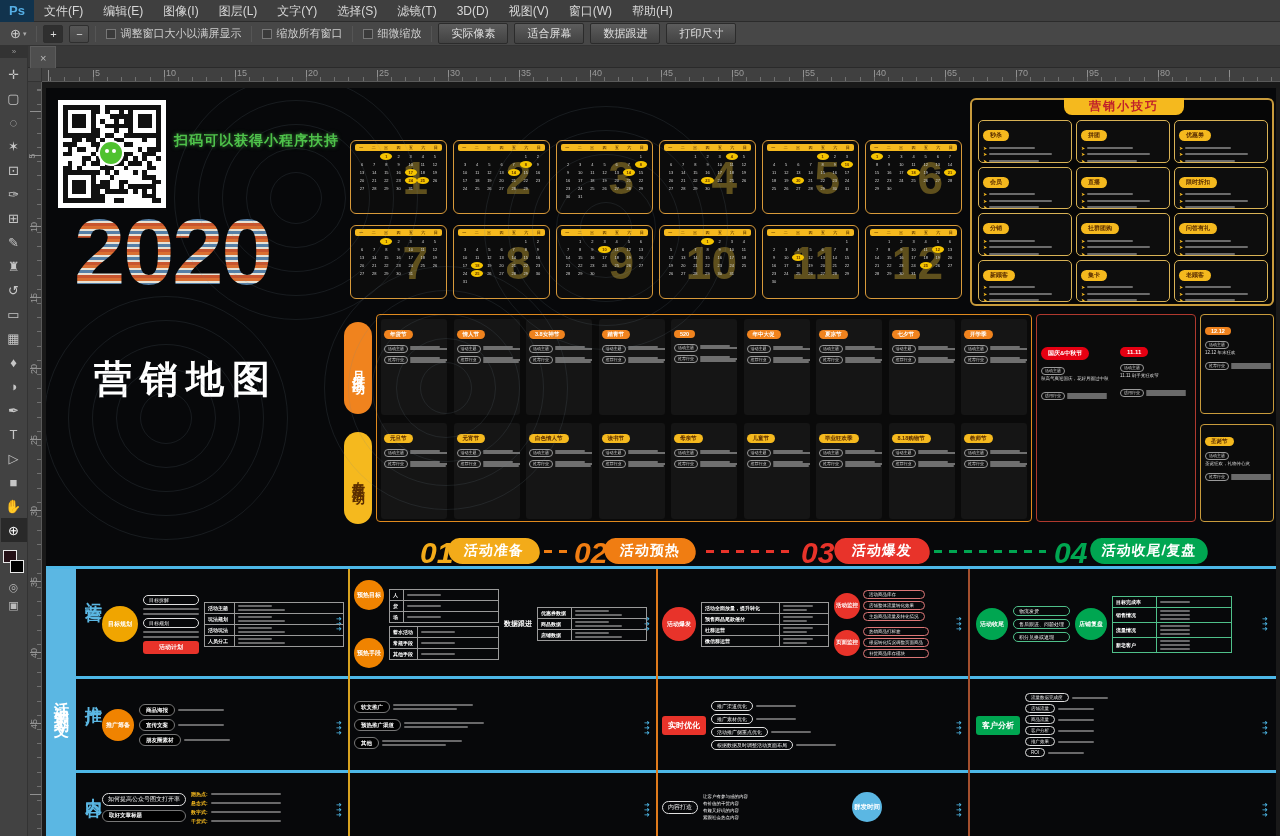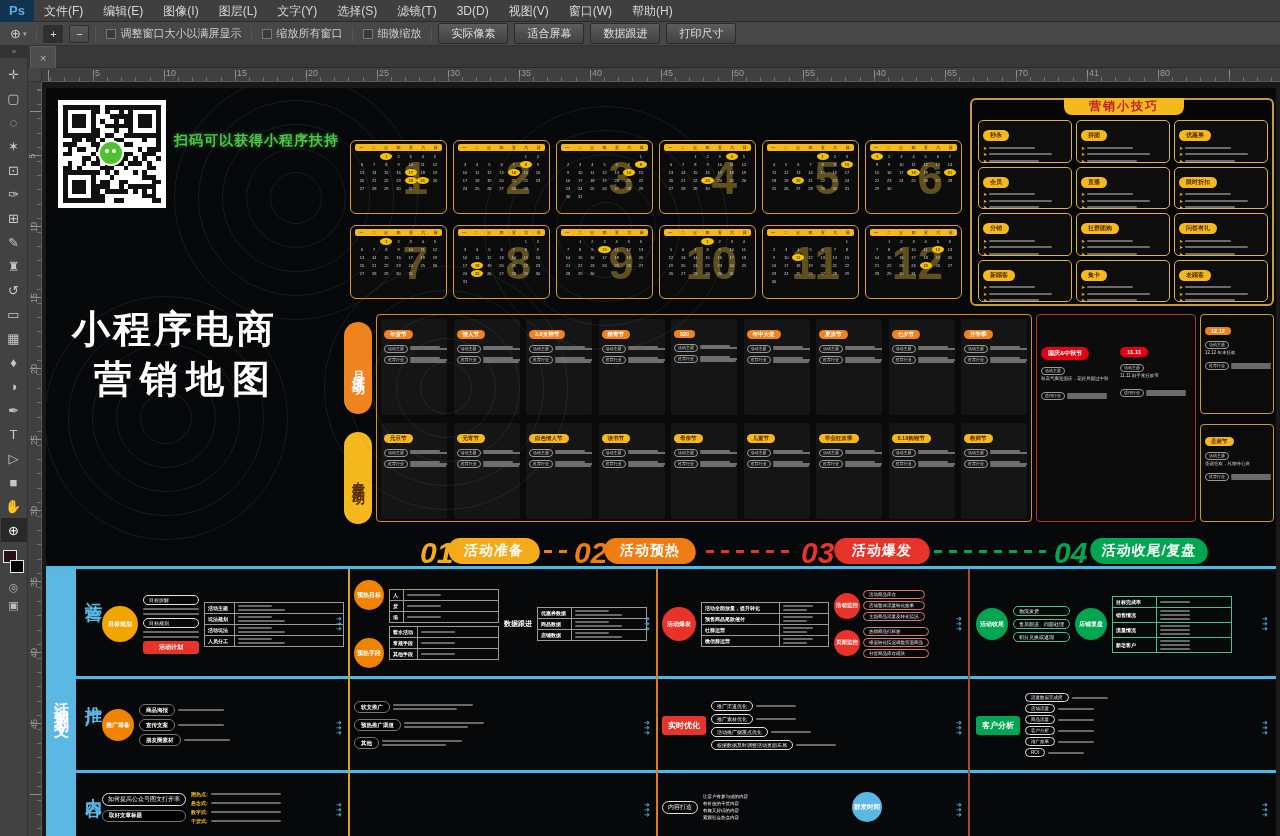--- a/index.html
+++ b/index.html
@@ -180,21 +180,21 @@
       <span class="rt-num" style="left: 351px;">25</span>
       <span class="rt-num" style="left: 422px;">30</span>
       <span class="rt-num" style="left: 493px;">35</span>
       <span class="rt-num" style="left: 564px;">40</span>
       <span class="rt-num" style="left: 635px;">45</span>
       <span class="rt-num" style="left: 706px;">50</span>
       <span class="rt-num" style="left: 777px;">55</span>
       <span class="rt-num" style="left: 848px;">40</span>
       <span class="rt-num" style="left: 919px;">65</span>
       <span class="rt-num" style="left: 990px;">70</span>
-      <span class="rt-num" style="left: 1061px;">41</span>
+      <span class="rt-num" style="left: 1061px;">95</span>
       <span class="rt-num" style="left: 1132px;">80</span>
     </div>
   <div id="ruler-left">
       <span class="rl-num" style="top: 69px;">5</span>
       <span class="rl-num" style="top: 140px;">10</span>
       <span class="rl-num" style="top: 211px;">15</span>
       <span class="rl-num" style="top: 282px;">20</span>
       <span class="rl-num" style="top: 353px;">25</span>
       <span class="rl-num" style="top: 424px;">30</span>
       <span class="rl-num" style="top: 495px;">35</span>
@@ -469,21 +469,21 @@
             <div class="qc" style="left: 32.6667px; top: 93.3333px; width: 4.66667px; height: 4.66667px;"></div>
             <div class="qc" style="left: 37.3333px; top: 93.3333px; width: 4.66667px; height: 4.66667px;"></div>
             <div class="qc" style="left: 51.3333px; top: 93.3333px; width: 4.66667px; height: 4.66667px;"></div>
             <div class="qc" style="left: 56px; top: 93.3333px; width: 4.66667px; height: 4.66667px;"></div>
             <div class="qc" style="left: 88.6667px; top: 93.3333px; width: 4.66667px; height: 4.66667px;"></div>
             <div class="qc" style="left: 93.3333px; top: 93.3333px; width: 4.66667px; height: 4.66667px;"></div>
           </div>
           <div id="wxbadge"></div>
         </div>
       <div id="qr-caption">扫码可以获得小程序扶持</div>
-      <div id="title1">小程序电商</div>
+      <div id="year">2020</div>
       <div id="title2">营销地图</div>
       <div id="months">
           <div class="month-card" style="left: 304px; top: 52px;">
             <div class="m-head">
               <span>一</span>
               <span>二</span>
               <span>三</span>
               <span>四</span>
               <span>五</span>
               <span>六</span>

